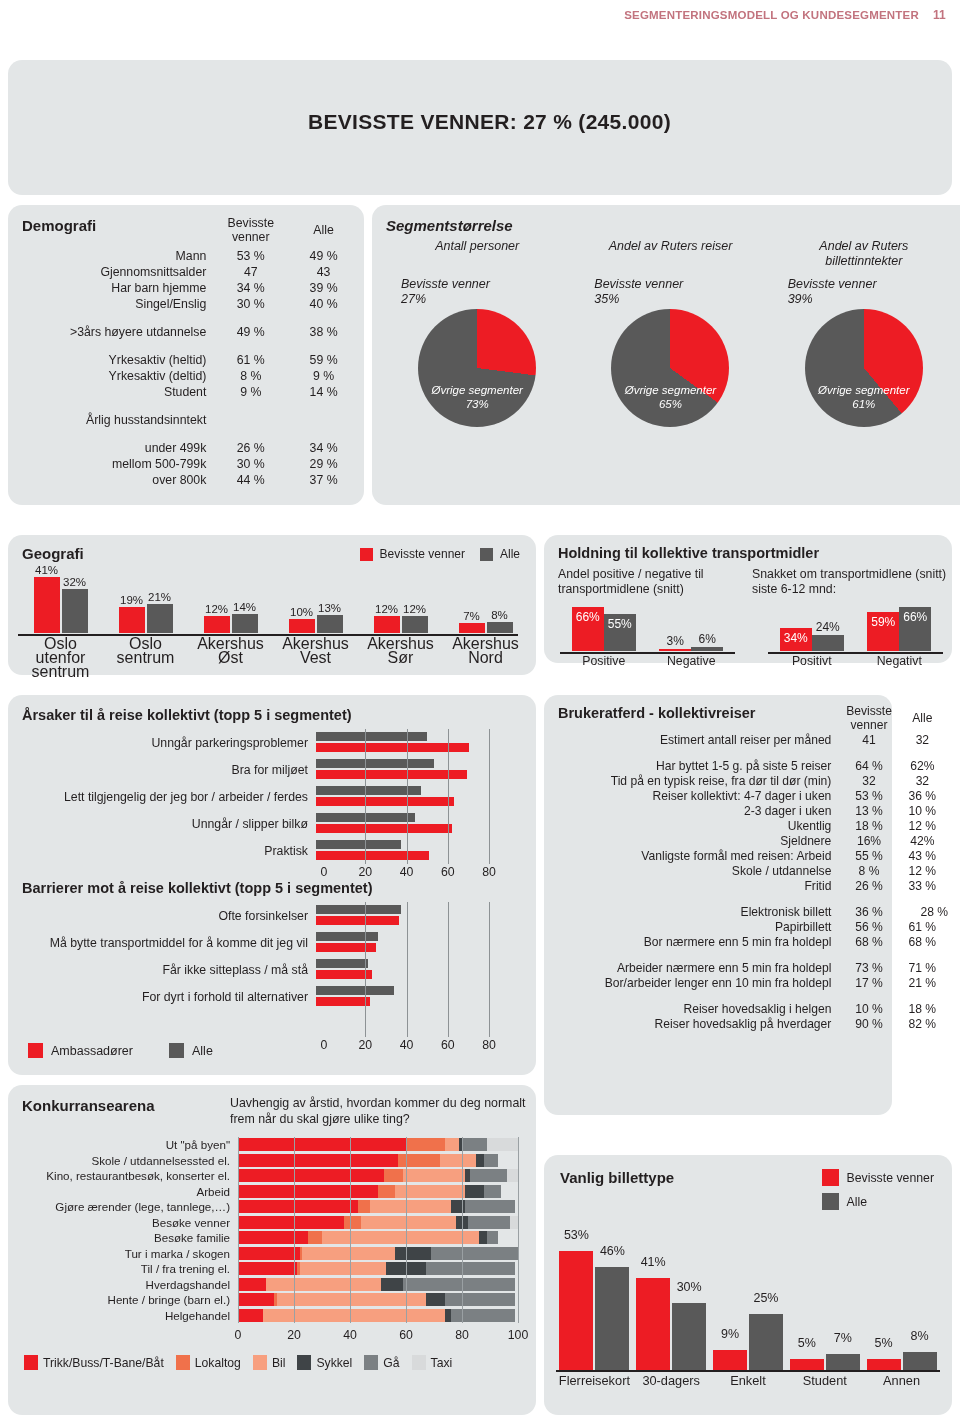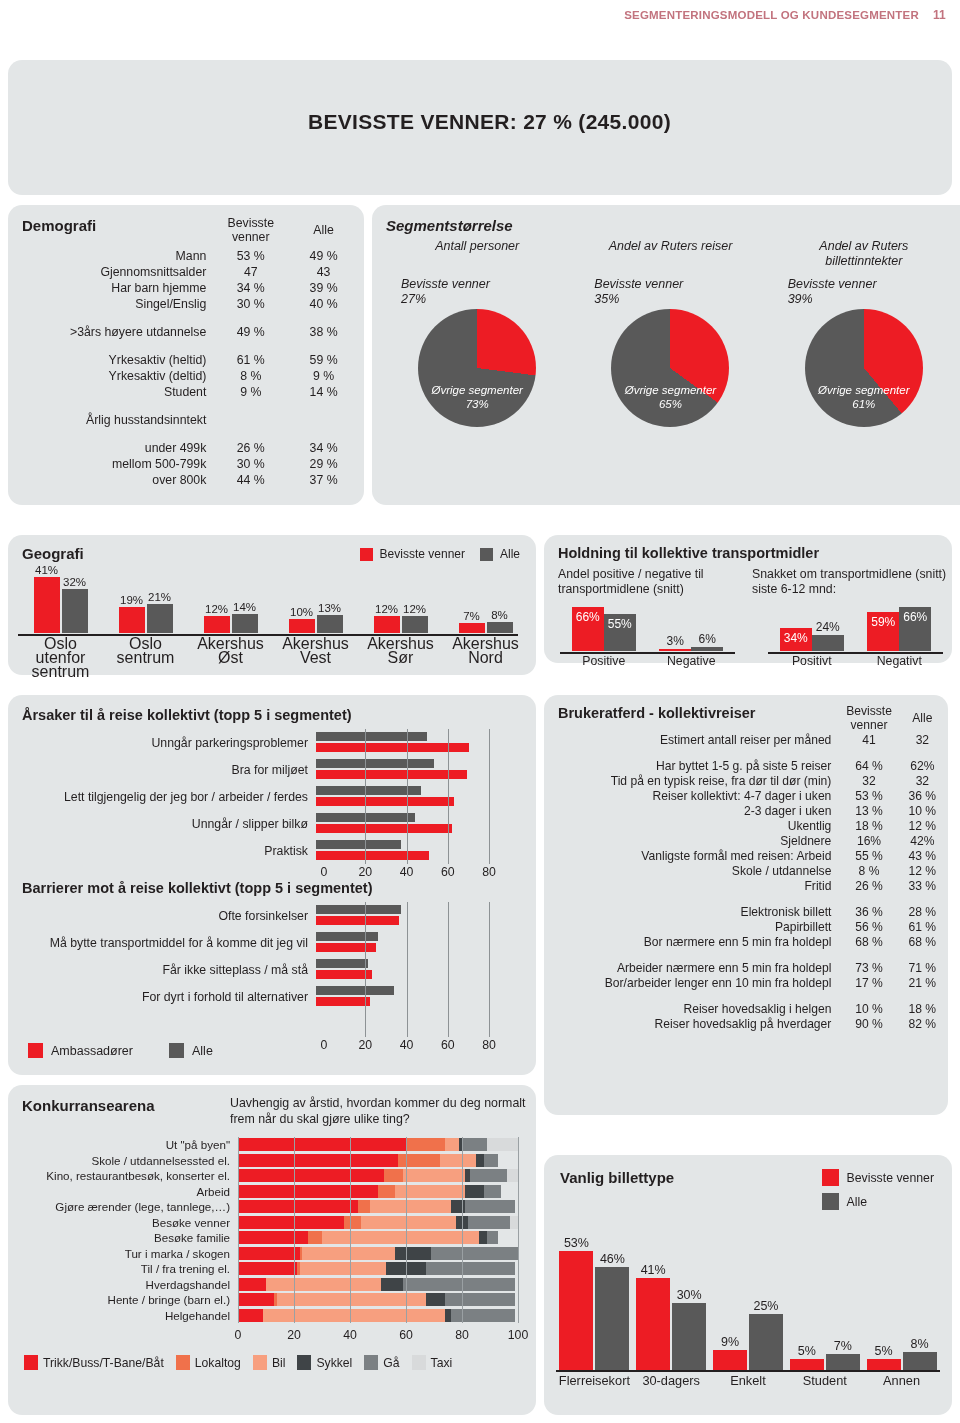--- a/index.html
+++ b/index.html
@@ -103,21 +103,21 @@
   .h-bars .hb { height:9px; position:absolute; left:0; }
   .h-bars .hb.gray { top:1px; background:#595959; }
   .h-bars .hb.red  { top:12px; background:#ed1c24; }
   .grid-line { position:absolute; width:1px; background:#8d9295; }
   .h-axis-lbls { position:absolute; display:flex; font-size:12.3px; }
   .h-axis-lbls span { position:absolute; transform:translateX(-50%); }
   .rea-legend { position:absolute; left:20px; display:flex; align-items:center; gap:8px; font-size:12.5px; }
   .rea-legend .sw2 { width:15px; height:15px; display:inline-block; }
 
   
-  .bruk-card { left:544px; top:695px; width:404px; height:420px; }
+  .bruk-card { left:544px; top:695px; width:348px; height:420px; }
   .bruk-card h2 { margin:0; position:absolute; left:14px; top:10px; font-size:14.5px; font-weight:700; }
   table.bruk { position:absolute; left:0; top:8px; width:404px; border-collapse:collapse; font-size:12.1px; }
   table.bruk td { padding:0.5px 0; }
   table.bruk td.lbl { text-align:right; padding-right:10px; width:290px; }
   table.bruk td.v1 { text-align:left; width:54px; }
   table.bruk td.v2 { text-align:left; width:50px; }
   table.bruk tr.spacer td { height:11px; padding:0; }
   table.bruk tr.hdr td { text-align:center; font-size:12.1px; }
 
   
@@ -137,21 +137,21 @@
   .kgrid { position:absolute; width:1px; background:#9aa0a3; top:0; }
 
   
   .bil-card { left:544px; top:1155px; width:408px; height:260px; }
   .bil-card h2 { margin:0; position:absolute; left:16px; top:14px; font-size:15px; font-weight:700; }
   .bil-legend { position:absolute; right:18px; top:14px; font-size:12.3px; }
   .bil-legend .row { display:flex; align-items:center; gap:8px; margin-bottom:7px; }
   .bil-plot { position:absolute; left:12px; top:80px; width:384px; height:135px; display:flex; align-items:flex-end; }
   .bil-group { flex:1; display:flex; justify-content:center; align-items:flex-end; gap:2px; height:135px; }
   .bbar { width:34px; position:relative; }
-  .bbar .vlab { position:absolute; bottom:100%; left:50%; transform:translateX(-50%); font-size:12.5px; margin-bottom:1px; white-space:nowrap;}
+  .bbar .vlab { position:absolute; bottom:100%; left:50%; transform:translateX(-50%); font-size:12.5px; margin-bottom:9px; white-space:nowrap;}
   .bil-axis { position:absolute; left:12px; top:215px; width:384px; height:2px; background:#231f20; }
   .bil-cats { position:absolute; left:12px; top:218px; width:384px; display:flex; }
   .bil-cats div { flex:1; text-align:center; font-size:12.8px; }
 </style>
 </head>
 <body>
 
 <div class="page-header">
   <span>SEGMENTERINGSMODELL OG KUNDESEGMENTER</span>
   <span class="pg-num">11</span>
@@ -568,21 +568,21 @@
           <td class="lbl">Fritid</td>
           <td class="v1" style="text-align:center">26 %</td>
           <td class="v2" style="text-align:center">33 %</td>
         </tr>
         <tr class="spacer">
           <td colspan="3"></td>
         </tr>
         <tr>
           <td class="lbl">Elektronisk billett</td>
           <td class="v1" style="text-align:center">36 %</td>
-          <td class="v2" style="text-align:center">28 %</td>
+          <td class="v2" style="text-align:right">28 %</td>
         </tr>
         <tr>
           <td class="lbl">Papirbillett</td>
           <td class="v1" style="text-align:center">56 %</td>
           <td class="v2" style="text-align:center">61 %</td>
         </tr>
         <tr>
           <td class="lbl">Bor nærmere enn 5 min fra holdepl</td>
           <td class="v1" style="text-align:center">68 %</td>
           <td class="v2" style="text-align:center">68 %</td>

